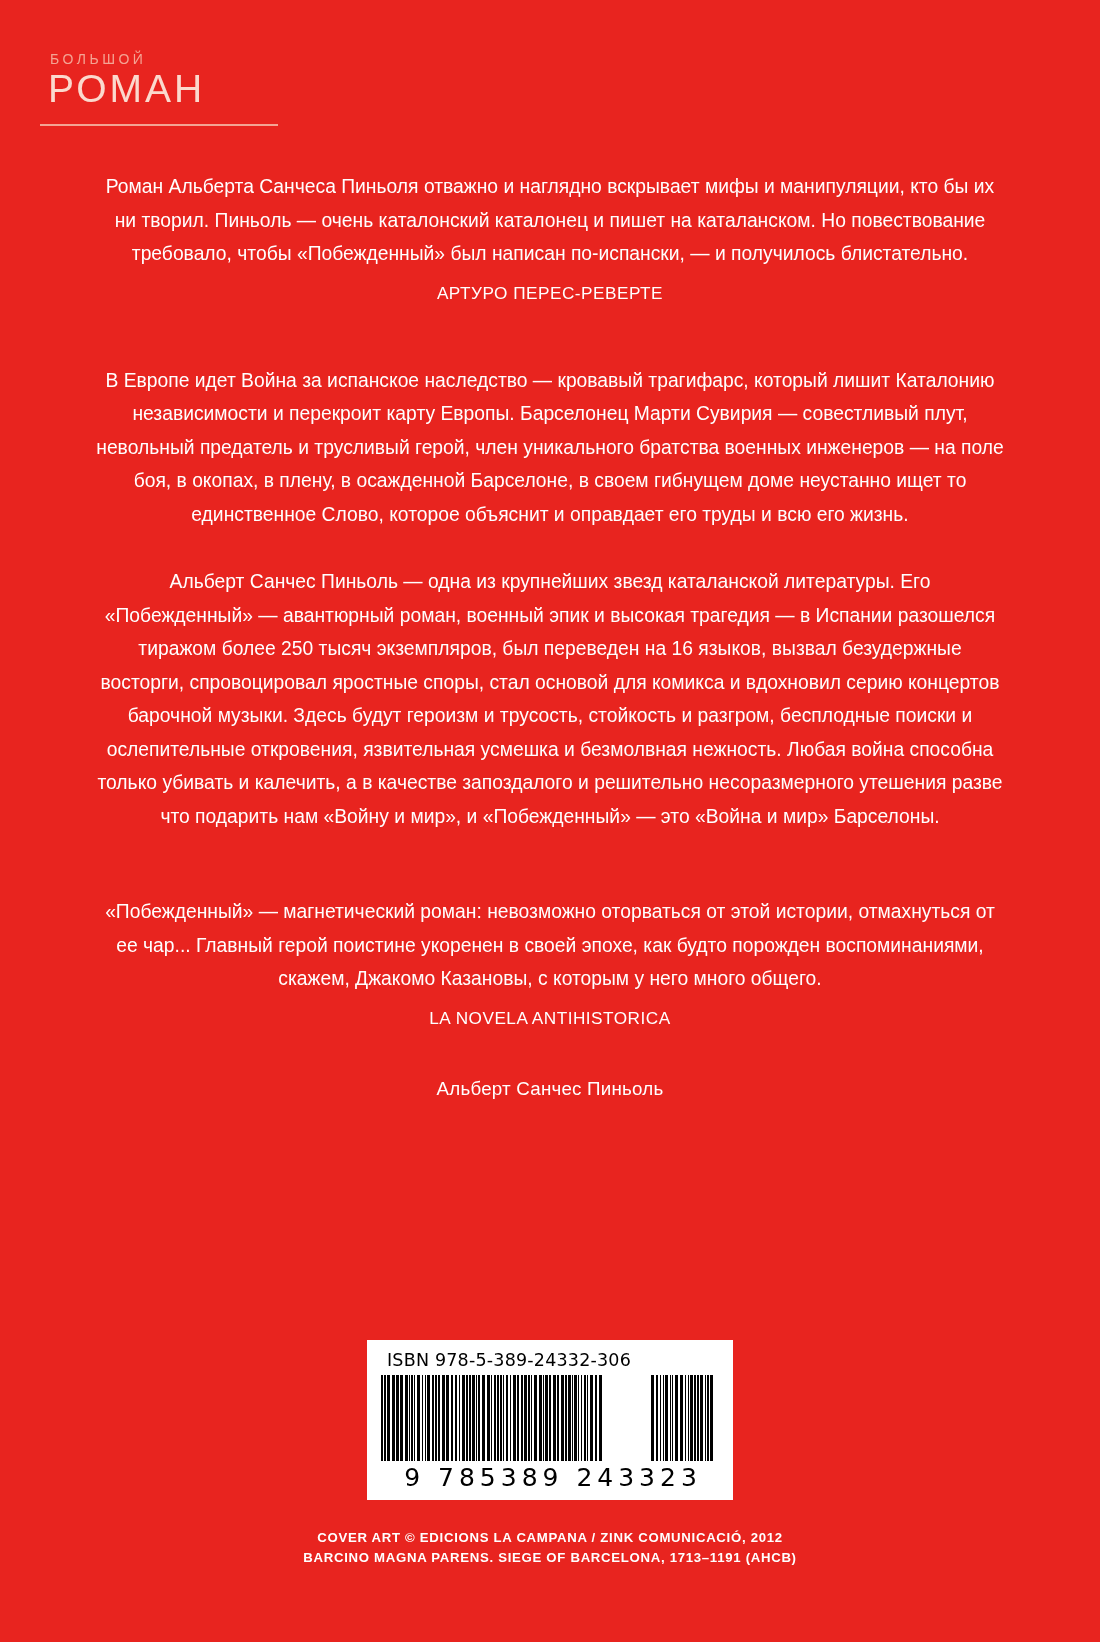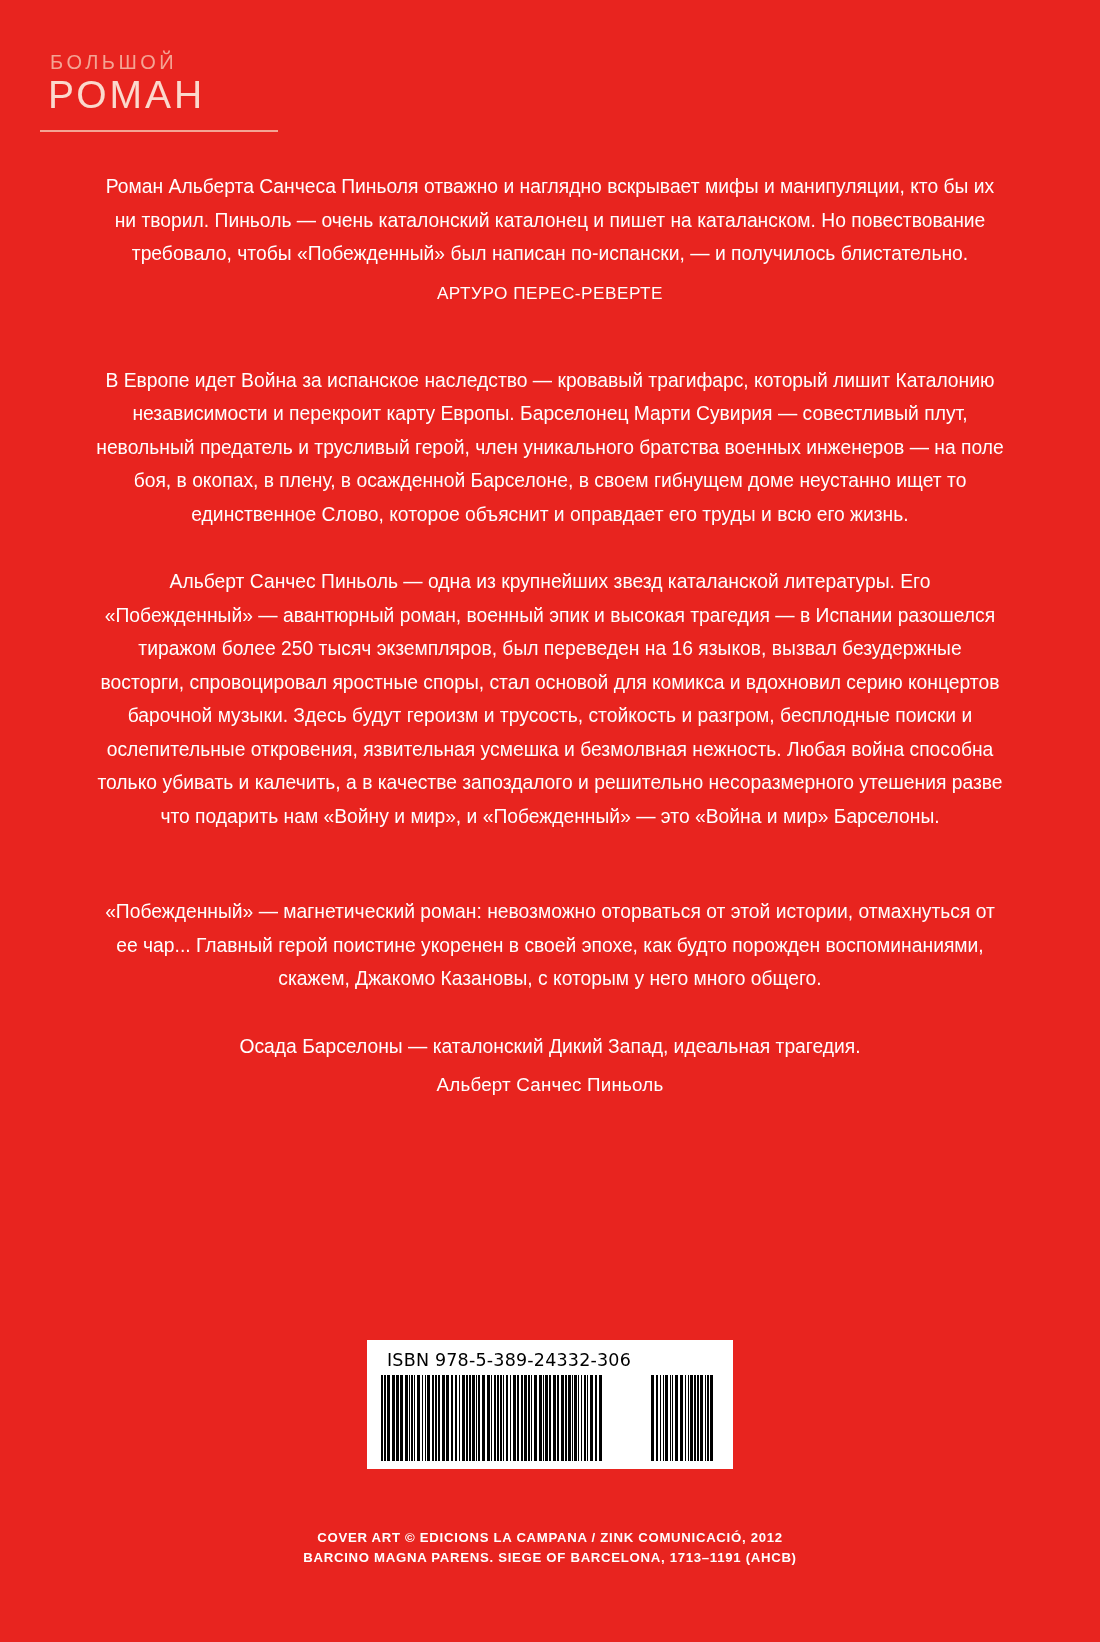--- a/index.html
+++ b/index.html
@@ -20,21 +20,21 @@
   }
   
   .imprint {
     position: absolute;
     left: 48px;
     top: 52px;
     width: 220px;
     color: #f6b9a8;
   }
   .imprint-top {
-    font-size: 20px;
+    font-size: 14px;
     letter-spacing: 3.5px;
     text-transform: uppercase;
     color: #f4a494;
     line-height: 1;
     padding-left: 2px;
   }
   .imprint-bottom {
     position: relative;
     font-size: 39px;
     letter-spacing: 3px;
@@ -160,24 +160,24 @@
 
     <div class="para">В Европе идет Война за испанское наследство — кровавый трагифарс, который лишит Каталонию независимости и перекроит карту Европы. Барселонец Марти Сувирия — совестливый плут, невольный предатель и трусливый герой, член уникального братства военных инженеров — на поле боя, в окопах, в плену, в осажденной Барселоне, в своем гибнущем доме неустанно ищет то единственное Слово, которое объяснит и оправдает его труды и всю его жизнь.</div>
 
     <div class="gap-md"></div>
 
     <div class="para">Альберт Санчес Пиньоль — одна из крупнейших звезд каталанской литературы. Его «Побежденный» — авантюрный роман, военный эпик и высокая трагедия — в Испании разошелся тиражом более 250 тысяч экземпляров, был переведен на 16 языков, вызвал безудержные восторги, спровоцировал яростные споры, стал основой для комикса и вдохновил серию концертов барочной музыки. Здесь будут героизм и трусость, стойкость и разгром, бесплодные поиски и ослепительные откровения, язвительная усмешка и безмолвная нежность. Любая война способна только убивать и калечить, а в качестве запоздалого и решительно несоразмерного утешения разве что подарить нам «Войну и мир», и «Побежденный» — это «Война и мир» Барселоны.</div>
 
     <div class="gap-xl"></div>
 
     <div class="para">«Побежденный» — магнетический роман: невозможно оторваться от этой истории, отмахнуться от ее чар... Главный герой поистине укоренен в своей эпохе, как будто порожден воспоминаниями, скажем, Джакомо Казановы, с которым у него много общего.</div>
+    <div class="attrib">LA NOVELA ANTIHISTORICA</div>
 
     <div class="gap-md"></div>
 
-    <div class="para">Осада Барселоны — каталонский Дикий Запад, идеальная трагедия.</div>
     <div class="attrib mixed">Альберт Санчес Пиньоль</div>
 
   </div>
 
   <div class="barcode-wrap">
     <div class="barcode-box">
       <div class="isbn-row">
         <span>ISBN 978-5-389-24332-3</span>
         <span class="isbn-suffix">06</span>
       </div>
@@ -340,20 +340,21 @@
             <span class="bar" style="width:3px"></span>
             <span style="width:2px"></span>
             <span class="bar" style="width:1px"></span>
             <span style="width:1px"></span>
             <span class="bar" style="width:2px"></span>
             <span style="width:1px"></span>
             <span class="bar" style="width:3px"></span>
             <span style="width:2px"></span>
           </div>
       </div>
+      <div class="digits">9 785389 243323</div>
     </div>
   </div>
 
   <div class="credits">
     <div>COVER ART © EDICIONS LA CAMPANA / ZINK COMUNICACIÓ, 2012</div>
     <div>BARCINO MAGNA PARENS. SIEGE OF BARCELONA, 1713–1191 (AHCB)</div>
   </div>
 
 </div>
 

